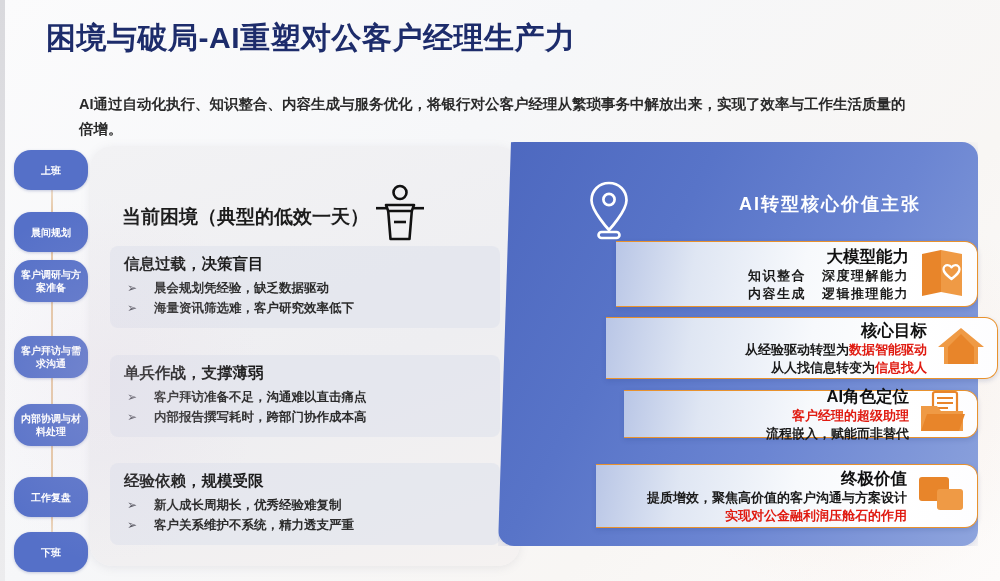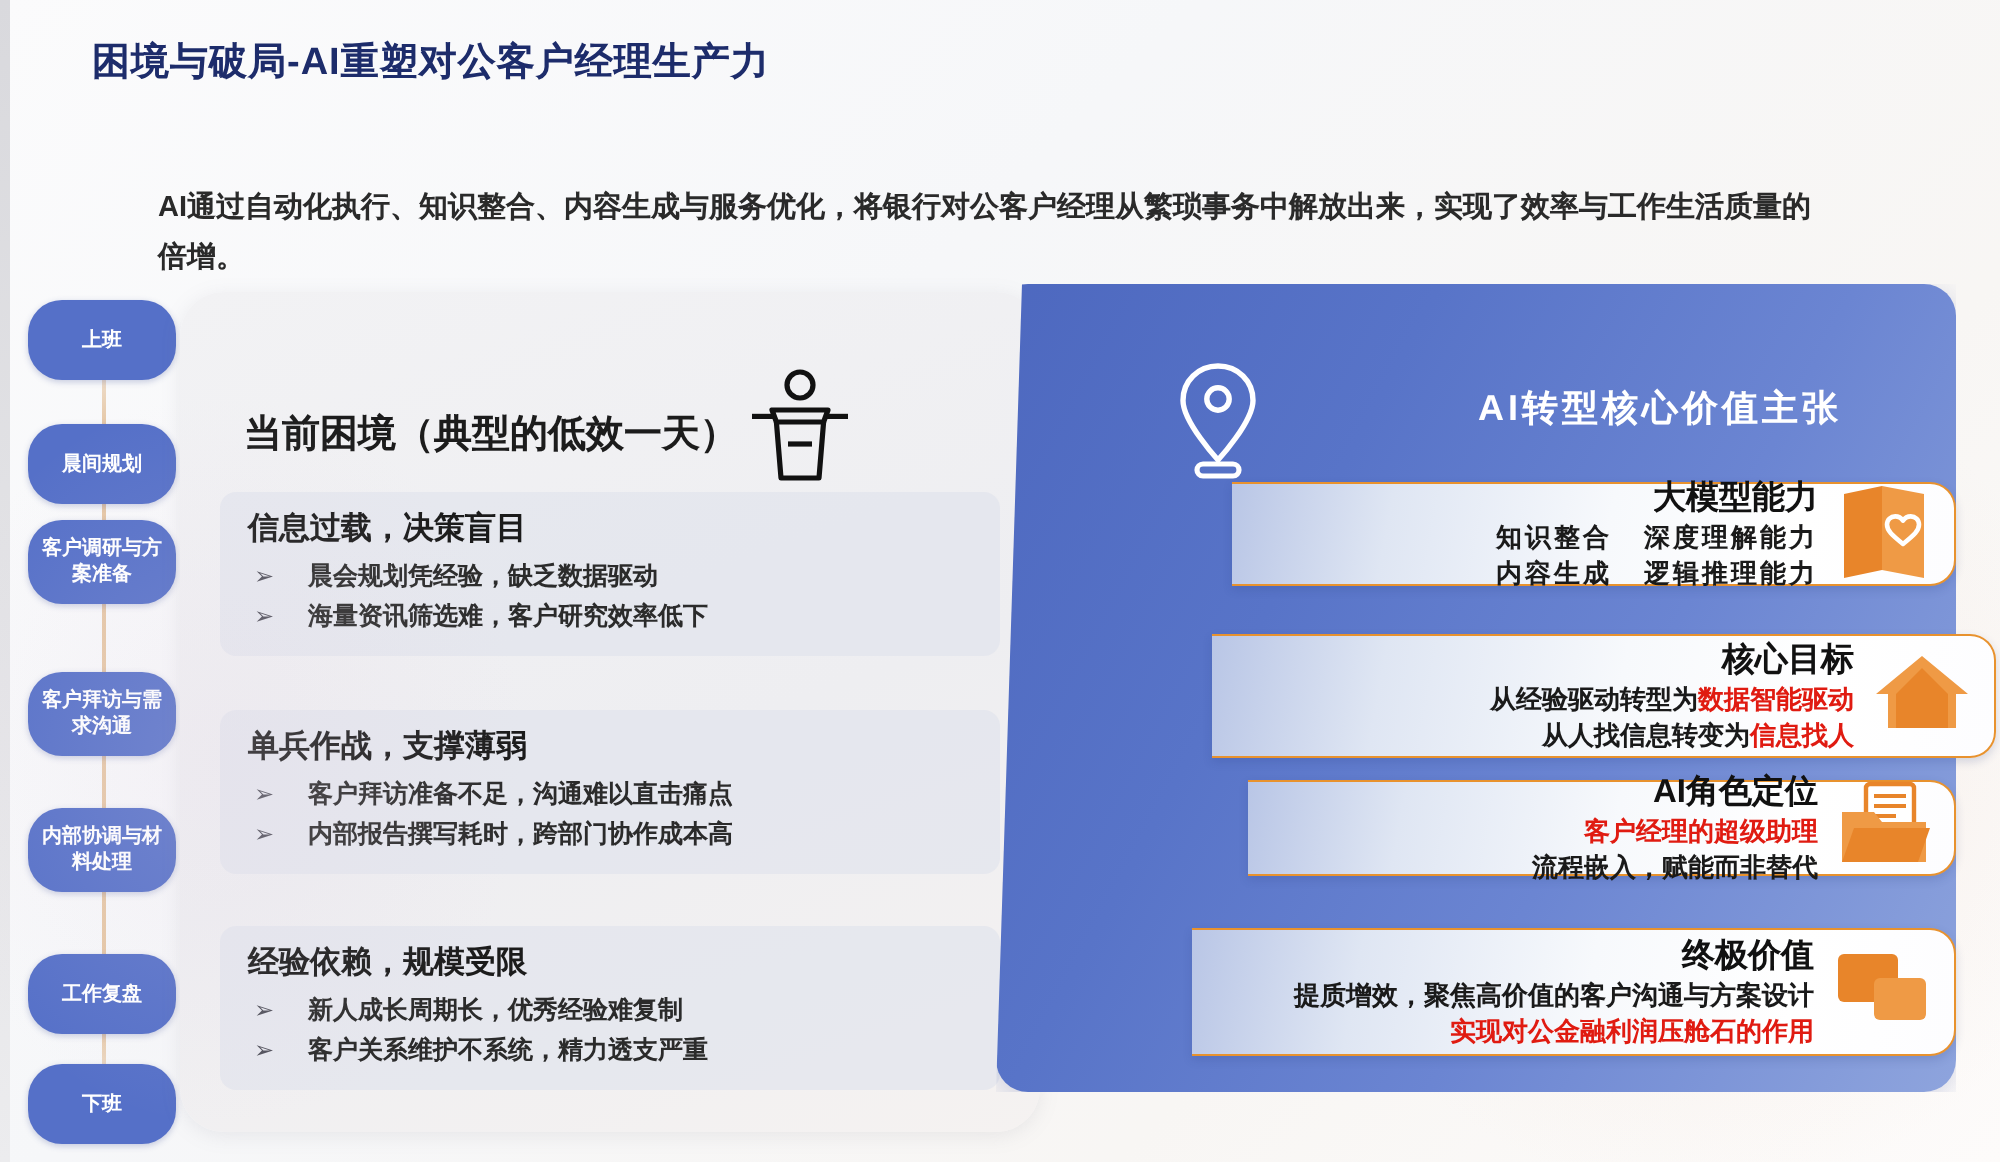--- a/index.html
+++ b/index.html
@@ -24,21 +24,21 @@
     background:radial-gradient(ellipse at center, rgba(228,214,230,.22) 0%, rgba(255,255,255,0) 72%);
     pointer-events:none;
   }
   .edge-stripe{
     position:absolute;left:0;top:0;width:5px;height:581px;
     background:linear-gradient(180deg,#d9d9dd,#ececee);
   }
   
   .title{
     position:absolute;left:46px;top:18px;
-    font-size:19px;font-weight:bold;color:#1d2c6b;letter-spacing:.5px;
+    font-size:30px;font-weight:bold;color:#1d2c6b;letter-spacing:.5px;
     white-space:nowrap;
   }
   .subtitle{
     position:absolute;left:79px;top:92px;width:830px;
     font-size:14.5px;font-weight:bold;color:#2a2a2a;line-height:25px;
   }
   
   .rail{position:absolute;left:8px;top:150px;width:86px;height:420px;}
   .rail-line{
     position:absolute;left:43px;top:16px;width:2px;height:394px;
@@ -199,21 +199,21 @@
   <span class="pin">
     <svg width="44" height="60" viewBox="0 0 44 60">
       <path d="M22 3 C12 3 4.5 10.6 4.5 20.2 C4.5 31 22 50 22 50 C22 50 39.5 31 39.5 20.2 C39.5 10.6 32 3 22 3 Z" fill="none" stroke="#fff" stroke-width="2.7" stroke-linejoin="round"></path>
       <circle cx="22" cy="19.5" r="5.6" fill="none" stroke="#fff" stroke-width="2.7"></circle>
       <rect x="11.5" y="52" width="21" height="6" rx="3" fill="none" stroke="#fff" stroke-width="2.6"></rect>
     </svg>
   </span>
 
   <div class="panel-head">AI转型核心价值主张</div>
 
-  <div class="vcard" style="left:616px;top:241px;width:362px;height:52px;">
+  <div class="vcard" style="left:616px;top:241px;width:362px;height:66px;">
     <div class="vcard-body">
       <div class="vtext">
         <div class="vtitle">大模型能力</div>
         <div class="caps">
           <div class="capcol">
             <div class="vline">知识整合</div>
             <div class="vline">内容生成</div>
           </div>
           <div class="capcol">
             <div class="vline">深度理解能力</div>

